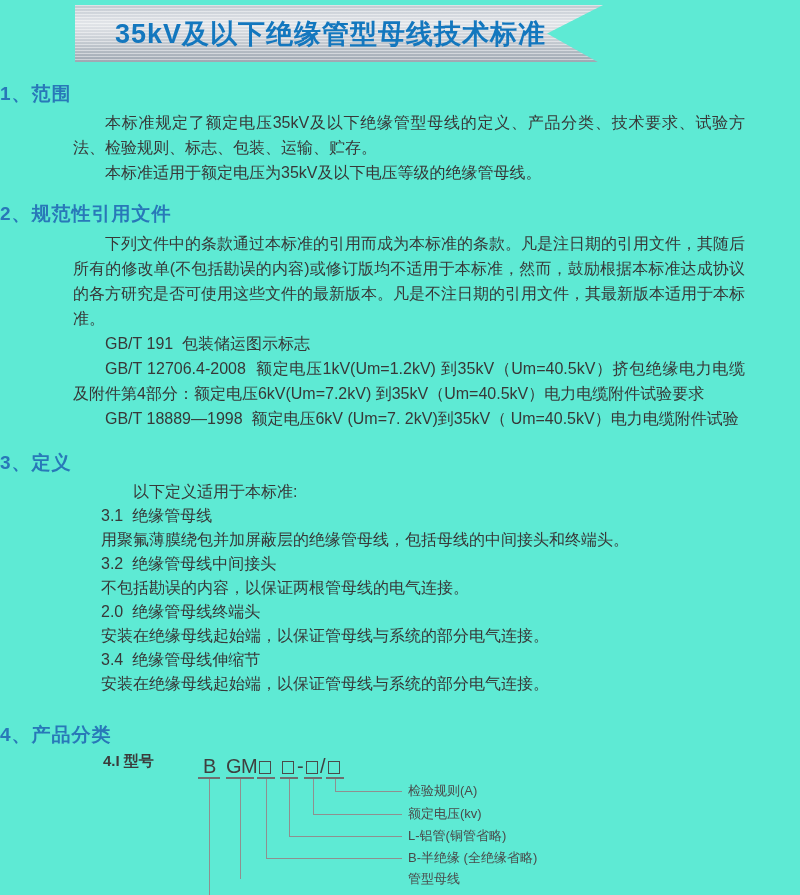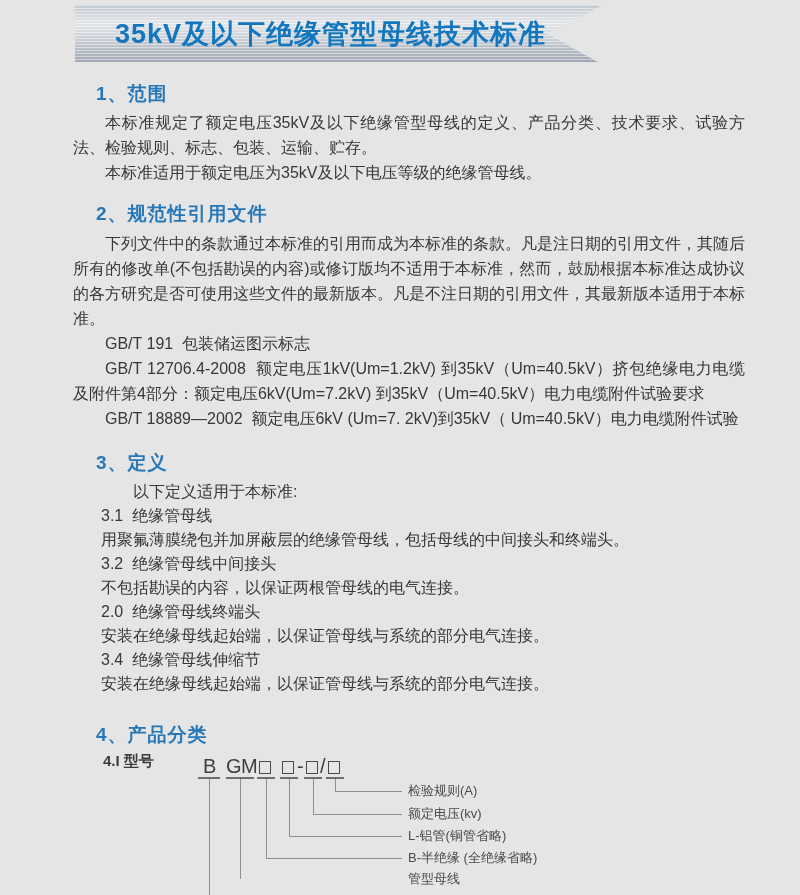--- a/index.html
+++ b/index.html
@@ -1,20 +1,20 @@
 <!DOCTYPE html>
 <html><head>
 <meta charset="utf-8">
 <style>
   * { margin:0; padding:0; box-sizing:border-box; }
   html,body { background:#ffffff; }
   .page {
     position:relative;
     width:800px; height:895px;
-    background:#e5e5e5;
+    background:#5eead4;
     overflow:hidden;
     font-family:"Liberation Sans", sans-serif;
     color:#383838;
   }
   
   .banner {
     margin:5px 0 0 75px;
     width:528px; height:57px;
     display:flex; align-items:center;
     padding-left:40px;
@@ -23,21 +23,21 @@
       linear-gradient(180deg, #c3c9d1 0%, #e2e5e9 32%, #ccd1d7 58%, #9fa8b2 100%);
     clip-path:polygon(0 0, 100% 0, 89.4% 50%, 99% 100%, 0 100%);
   }
   .banner-title {
     font-size:27px; font-weight:bold; letter-spacing:1px;
     color:#1377be;
   }
   
   .sec-heading {
     font-size:19px; font-weight:bold; color:#2878b8;
-    line-height:21px; margin-left:96px; letter-spacing:1px;
+    line-height:21px; letter-spacing:1px;
   }
   .h-scope { margin-top:21px; }
   .h-ref   { margin-top:18px; line-height:22px; }
   .h-def   { margin-top:22px; line-height:20px; }
   .h-class { margin-top:28px; line-height:22px; }
   
   .para {
     margin-left:73px; width:672px;
     font-size:16px; line-height:25px;
     text-align:justify; text-justify:inter-ideograph;
@@ -108,21 +108,21 @@
   <p class="para indent">本标准适用于额定电压为35kV及以下电压等级的绝缘管母线。</p>
 
   <div class="sec-heading h-ref">2、规范性引用文件</div>
   <p class="para indent mt6">下列文件中的条款通过本标准的引用而成为本标准的条款。凡是注日期的引用文件，其随后所有的修改单(不包括勘误的内容)或修订版均不适用于本标准，然而，鼓励根据本标准达成协议的各方研究是否可使用这些文件的最新版本。凡是不注日期的引用文件，其最新版本适用于本标准。</p>
   <div>
 
       <p class="ref-item">GB/T 191  包装储运图示标志</p>
 
       <p class="ref-item">GB/T 12706.4-2008  额定电压1kV(Um=1.2kV) 到35kV（Um=40.5kV）挤包绝缘电力电缆及附件第4部分：额定电压6kV(Um=7.2kV) 到35kV（Um=40.5kV）电力电缆附件试验要求</p>
 
-      <p class="ref-item">GB/T 18889—2002  额定电压6kV (Um=7. 2kV)到35kV（ Um=40.5kV）电力电缆附件试验</p>
+      <p class="ref-item">GB/T 18889—1998  额定电压6kV (Um=7. 2kV)到35kV（ Um=40.5kV）电力电缆附件试验</p>
     </div>
 
   <div class="sec-heading h-def">3、定义</div>
   <div class="def-list">
 
       <p class="def-line indent">以下定义适用于本标准:</p>
 
       <p class="def-line">3.1  绝缘管母线</p>
 
       <p class="def-line">用聚氟薄膜绕包并加屏蔽层的绝缘管母线，包括母线的中间接头和终端头。</p>

